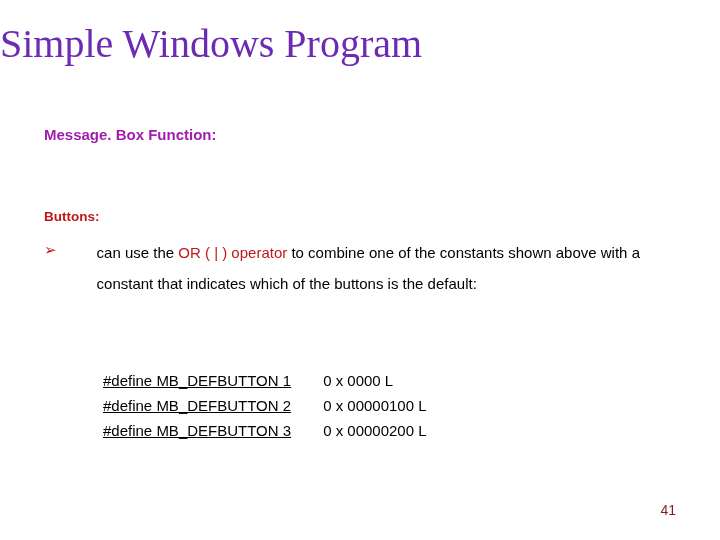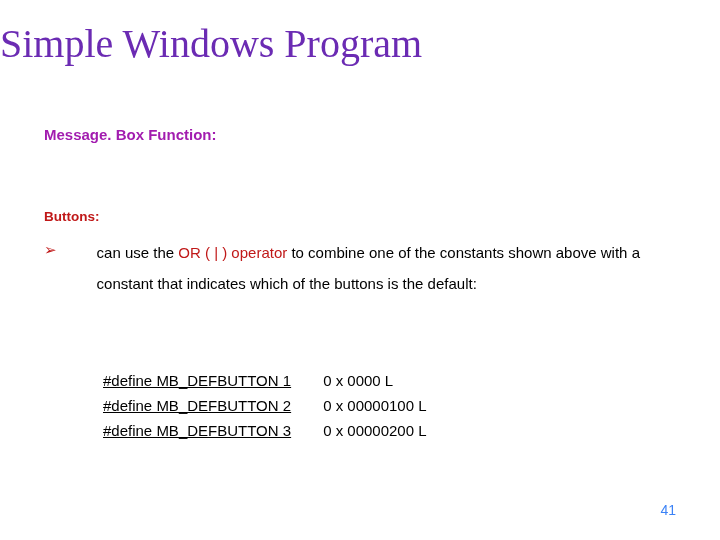--- a/index.html
+++ b/index.html
@@ -87,21 +87,21 @@
   .defines td.col-name {
     padding-right: 32px;
     white-space: nowrap;
     text-decoration: underline;
   }
   .page-num {
     position: absolute;
     bottom: 22px;
     right: 44px;
     font-size: 14px;
-    color: #3b82f6;
+    color: #7f1d1d;
     text-align: right;
   }
 </style>
 </head>
 <body>
 
 <div class="slide">
 
   <div class="title">Simple Windows Program</div>
 

